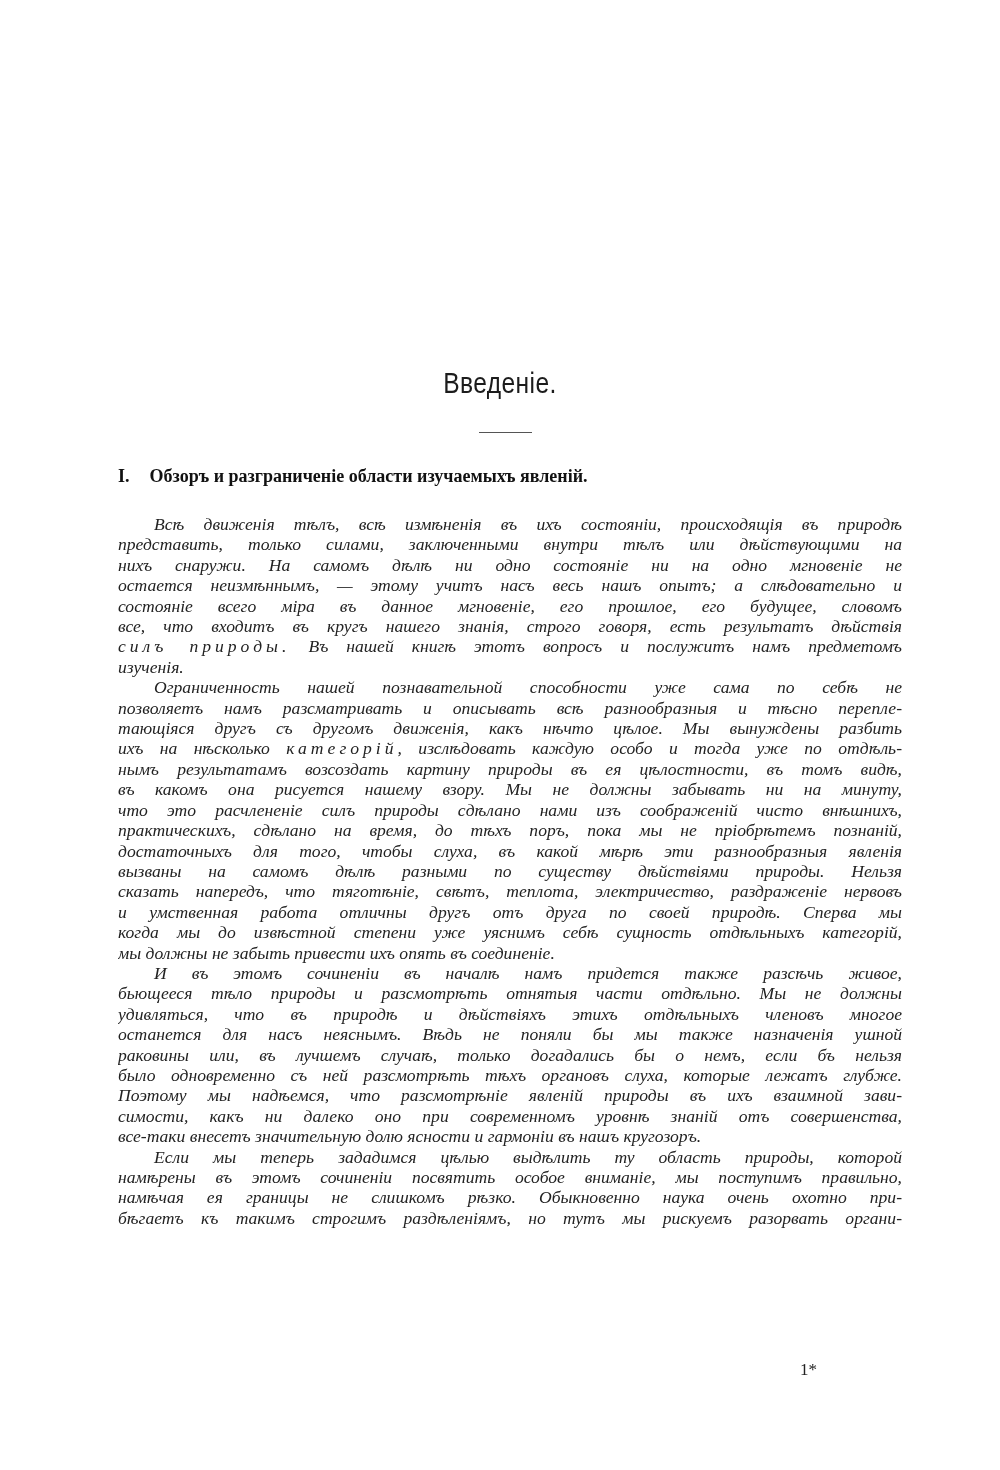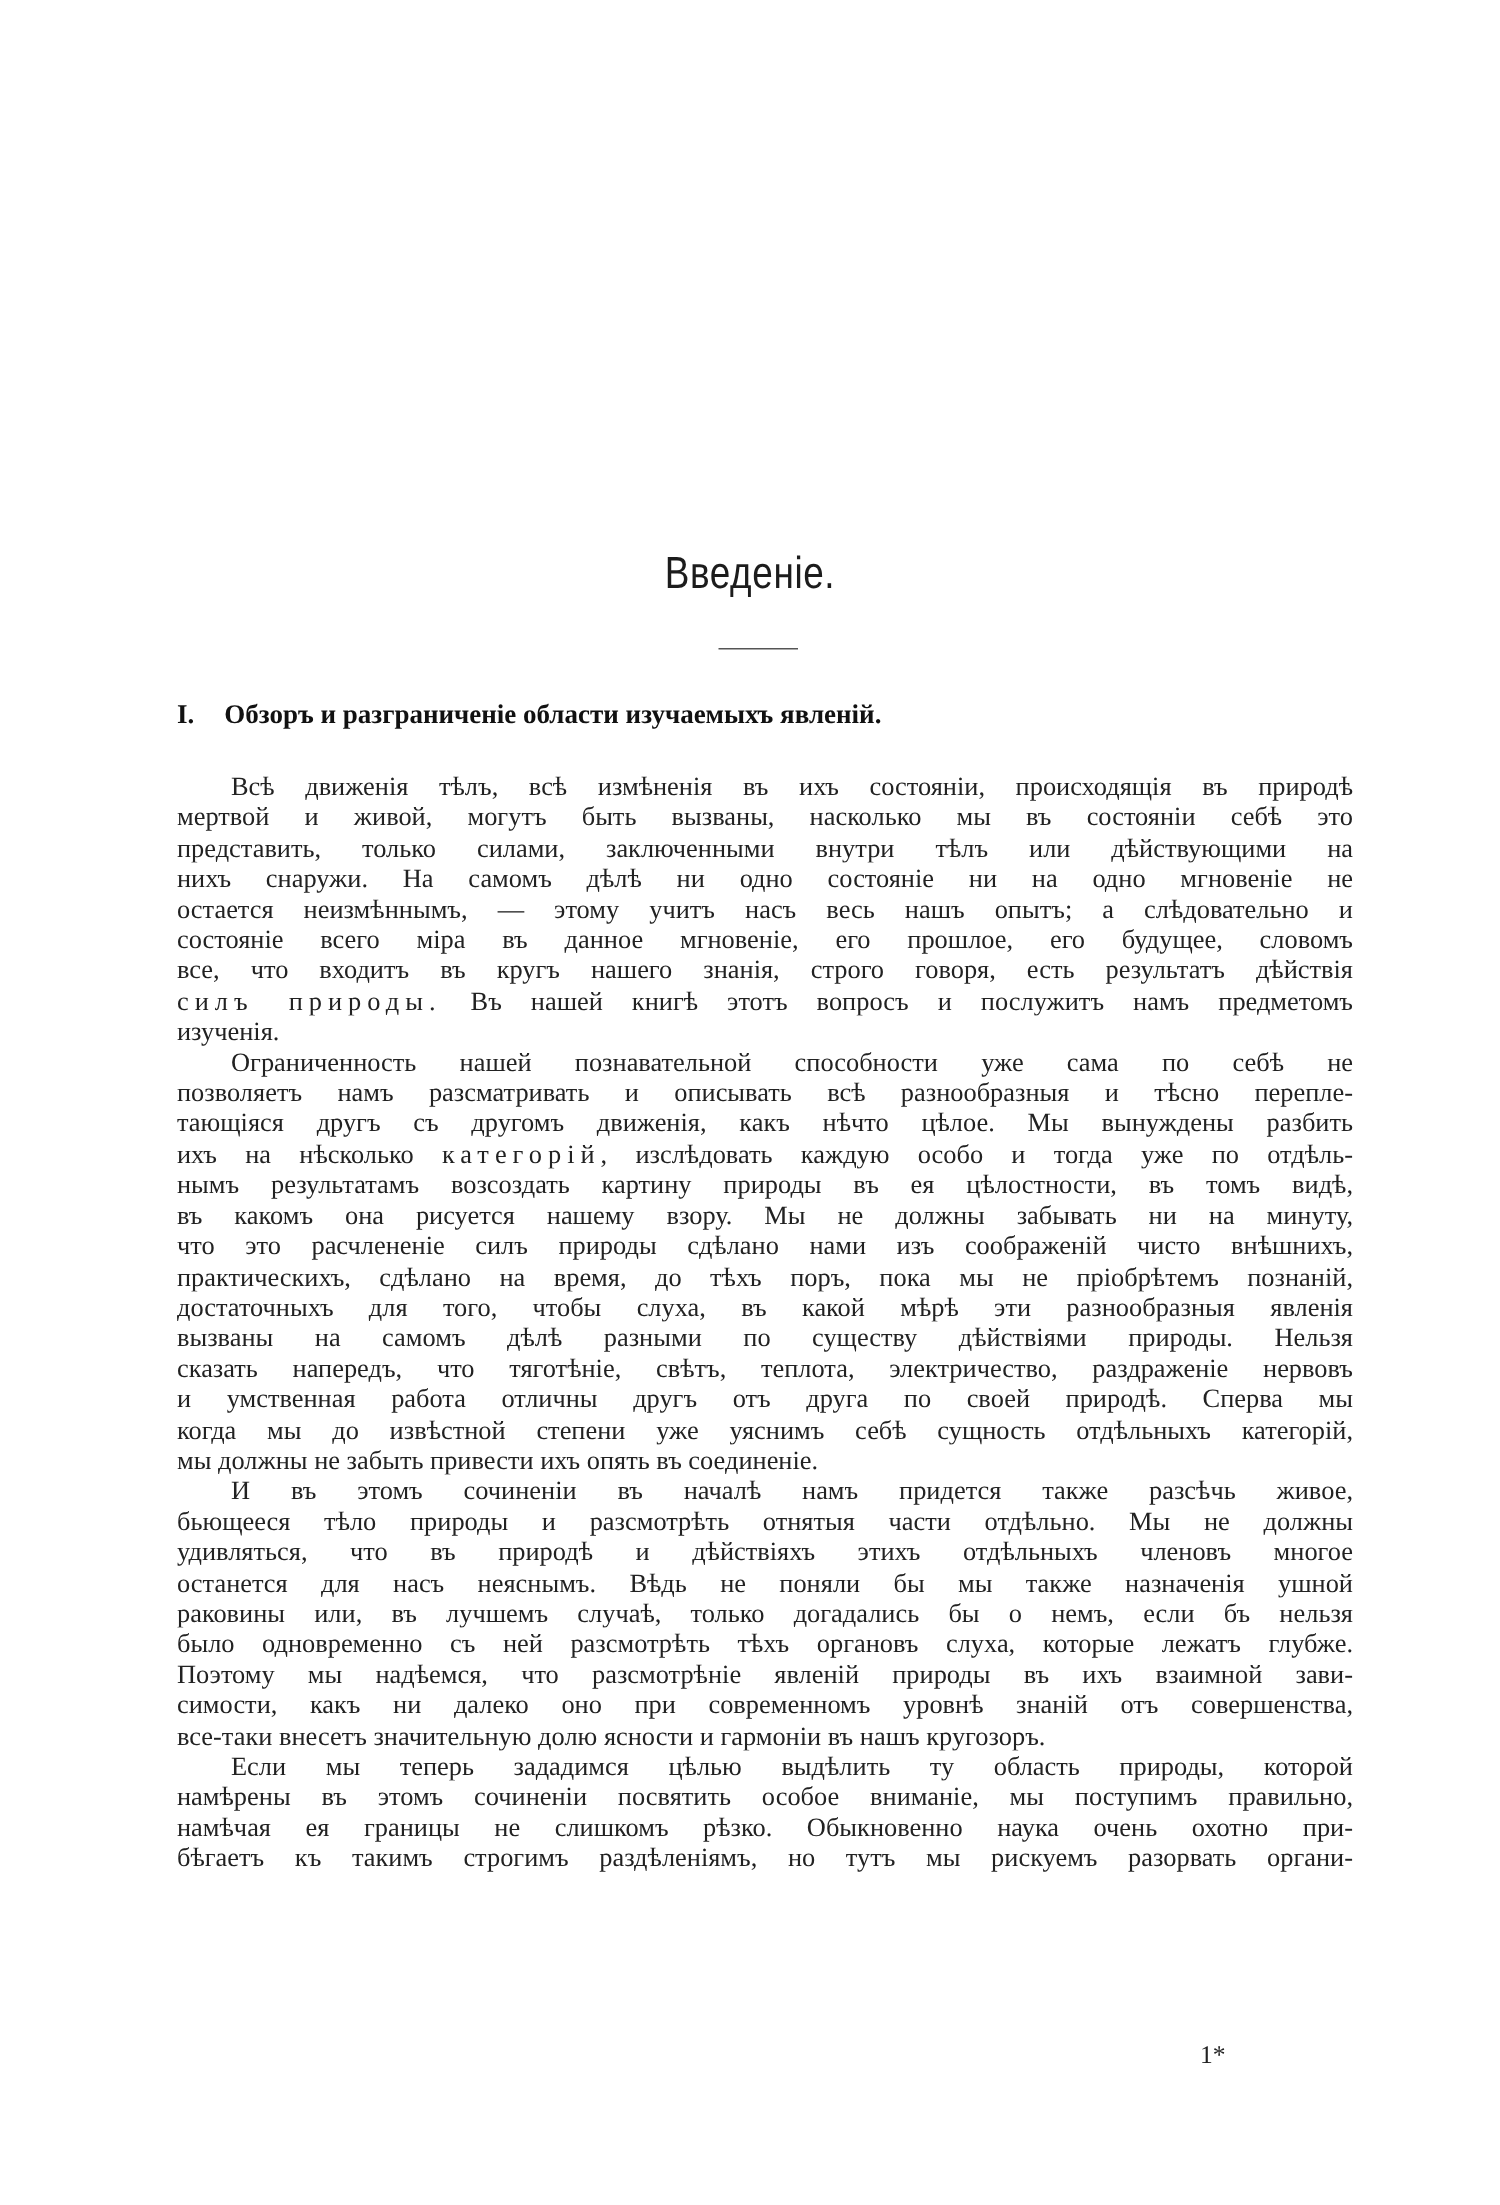--- a/index.html
+++ b/index.html
@@ -14,40 +14,39 @@
   .section-title {
     position: absolute; left: 118px; width: 770px; top: 466px; white-space: nowrap;
     font-family: "Liberation Serif", serif; font-weight: bold; font-size: 18px; color: #111;
   }
   .section-title .num { margin-right: 20px; }
   .body-text {
     position: absolute; left: 118px; width: 784px; top: 514px;
     font-family: "Liberation Serif", serif; font-size: 17.6px; line-height: 20.4px;
     color: #222; text-align: justify;
   }
-  .line { display: block; white-space: nowrap; text-align-last: justify; text-align: justify; width: 784px; overflow: hidden; }
+  .line { display: block; white-space: nowrap; text-align-last: justify; text-align: justify; width: 784px; overflow: hidden; font-style: italic; }
   .line.last { text-align-last: left; }
   .line.indent { padding-left: 36px; width: 748px; }
   .spaced { letter-spacing: 4px; }
   .page-number {
     position: absolute; left: 800px; top: 1360px; font-family: "Liberation Serif", serif; font-size: 17px; color: #222;
   }
 </style>
 </head>
 <body>
 
 <div class="page">
   <div class="chapter-title">Введеніе.</div>
   <div class="separator"></div>
   <div class="section-title">
     <span class="num">I.</span><span>Обзоръ и разграниченіе области изучаемыхъ явленій.</span>
   </div>
   <div class="body-text" id="body">
       <span class="line indent">Всѣ движенія тѣлъ, всѣ измѣненія въ ихъ состояніи, происходящія въ природѣ</span>
-      <span class="line">мертвой и живой, могутъ быть вызваны, насколько мы въ состояніи себѣ это</span>
       <span class="line">представить, только силами, заключенными внутри тѣлъ или дѣйствующими на</span>
       <span class="line">нихъ снаружи. На самомъ дѣлѣ ни одно состояніе ни на одно мгновеніе не</span>
       <span class="line">остается неизмѣннымъ, — этому учитъ насъ весь нашъ опытъ; а слѣдовательно и</span>
       <span class="line">состояніе всего міра въ данное мгновеніе, его прошлое, его будущее, словомъ</span>
       <span class="line">все, что входитъ въ кругъ нашего знанія, строго говоря, есть результатъ дѣйствія</span>
       <span class="line"><span class="spaced">силъ природы.</span><span> Въ нашей книгѣ этотъ вопросъ и послужитъ намъ предметомъ</span></span>
       <span class="line last">изученія.</span>
       <span class="line indent">Ограниченность нашей познавательной способности уже сама по себѣ не</span>
       <span class="line">позволяетъ намъ разсматривать и описывать всѣ разнообразныя и тѣсно перепле-</span>
       <span class="line">тающіяся другъ съ другомъ движенія, какъ нѣчто цѣлое. Мы вынуждены разбить</span>

